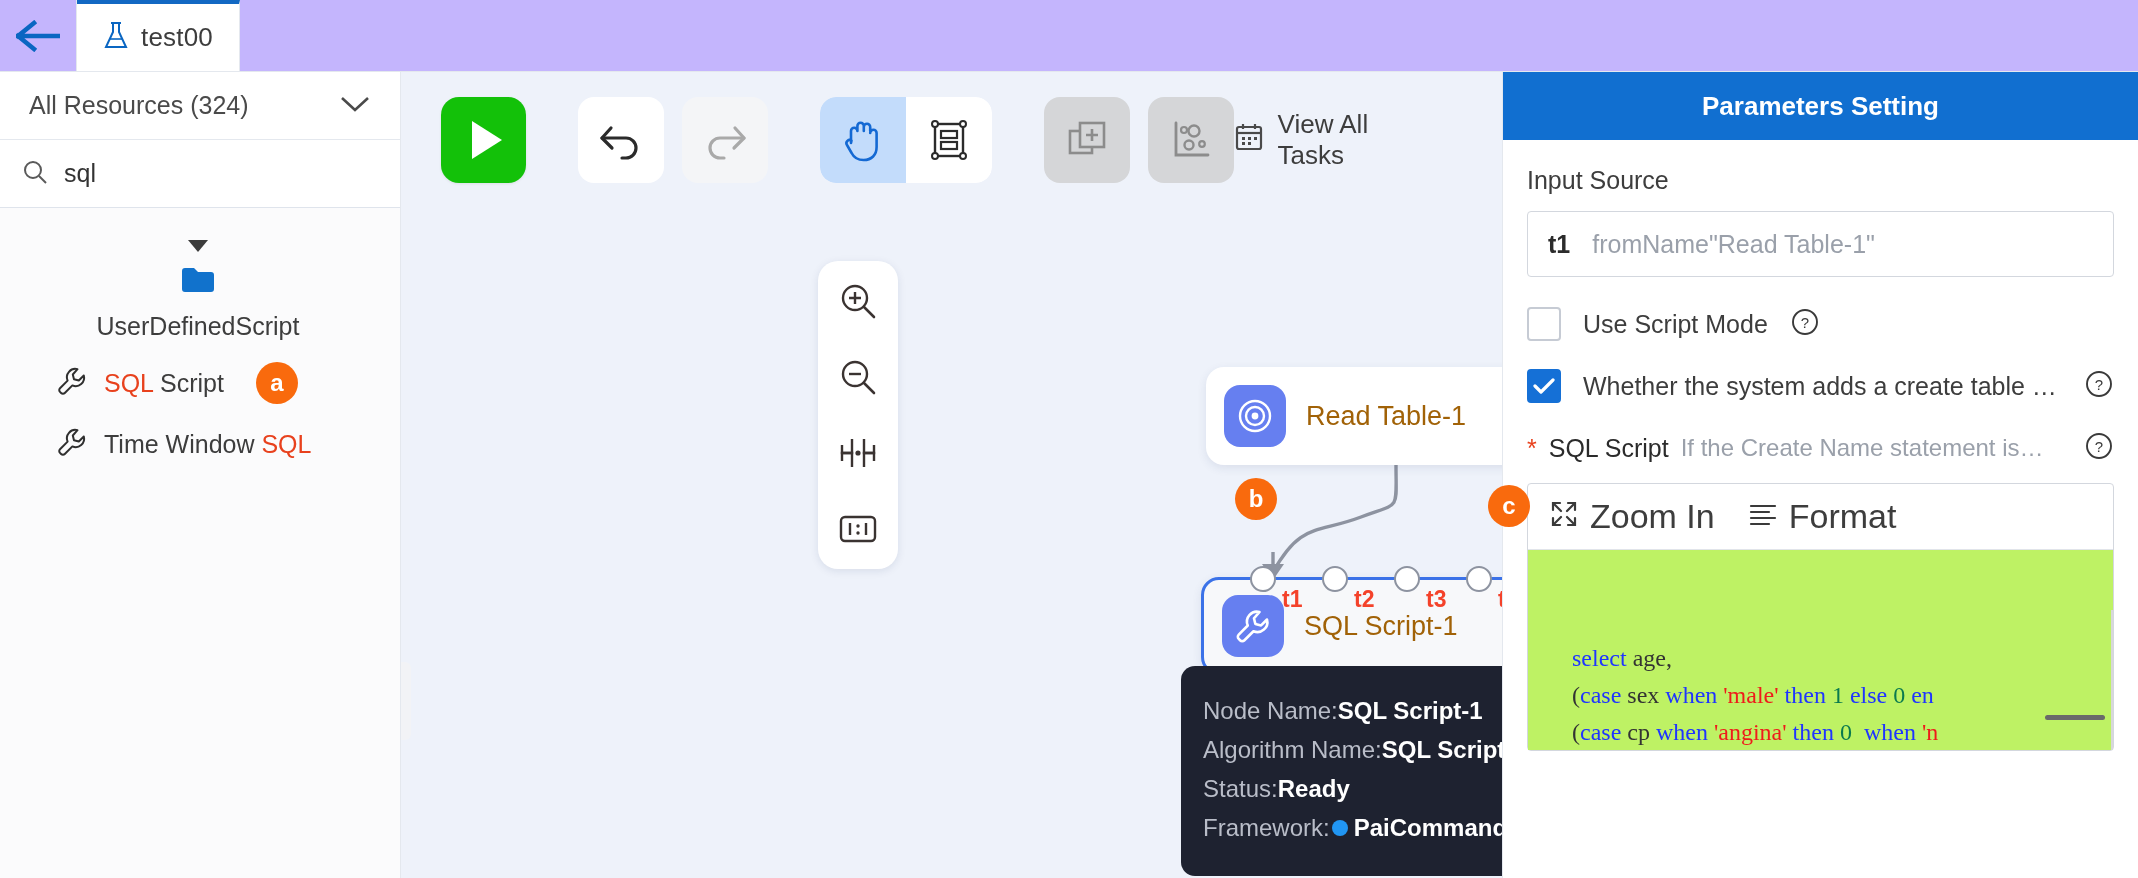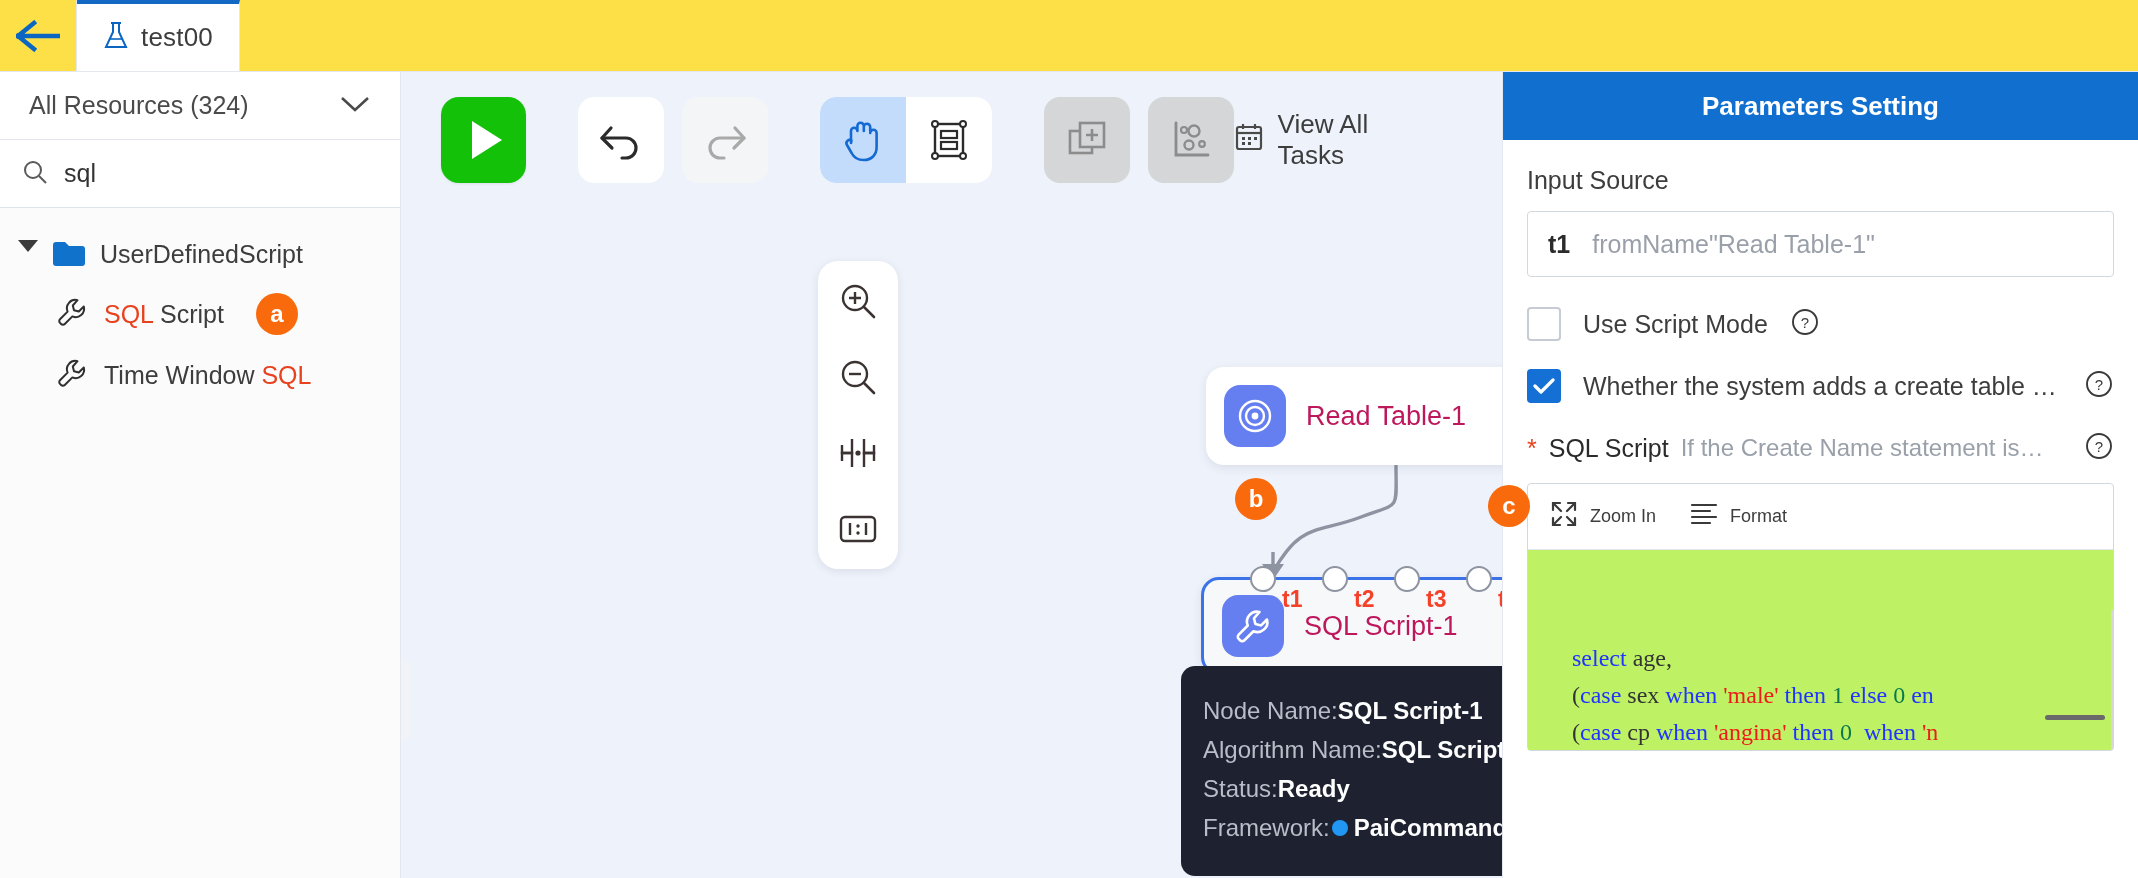--- a/index.html
+++ b/index.html
@@ -8,21 +8,21 @@
     font-family: "Liberation Sans", sans-serif;
     background:#ffffff;
     color:#333;
     -webkit-font-smoothing:antialiased;
   }
   .app { position:relative; width:2138px; height:878px; display:flex; flex-direction:column; }
 
   
   .topbar {
     height:72px; min-height:72px; display:flex; align-items:stretch;
-    background:#fde047; border-bottom:1px solid #e4e8ee;
+    background:#c4b5fd; border-bottom:1px solid #e4e8ee;
     position:relative; z-index:30;
   }
   .back-btn {
     width:77px; display:flex; align-items:center; justify-content:center;
     cursor:pointer; border-right:1px solid #e4e8ee;
   }
   .tab {
     min-width:152px; padding:0 26px; display:flex; align-items:center; gap:12px;
     border-top:4px solid #1268c3; border-right:1px solid #e4e8ee;
     background:#fff; cursor:pointer;
@@ -47,21 +47,21 @@
     height:68px; display:flex; align-items:center; gap:16px;
     padding:0 22px; background:#fff; border-bottom:1px solid #dfe4ec;
   }
   .search-input {
     flex:1; border:none; outline:none; background:transparent;
     font-family:"Liberation Sans", sans-serif; font-size:25px; color:#333;
   }
   .clear-icon { cursor:pointer; color:#8a8a8a; font-size:26px; line-height:1; padding:4px; }
   .tree { padding-top:22px; flex:1; overflow:hidden; }
   .tree-folder {
-    display:flex; gap:14px; padding:10px 22px 10px 18px; cursor:pointer;
+    display:flex; align-items:center; gap:14px; padding:10px 22px 10px 18px; cursor:pointer;flex-direction:column;
   }
   .caret { width:0;height:0;border-left:10px solid transparent;border-right:10px solid transparent;border-top:12px solid #3b3b3b; }
   .folder-name { font-size:25px; color:#3d3d3d; }
   .tree-leaf {
     display:flex; align-items:center; gap:16px; padding:11px 22px 11px 56px;
     cursor:pointer; position:relative;
   }
   .leaf-name { font-size:25px; color:#3d3d3d; white-space:nowrap; }
   .hl { color:#e8411d; }
   .badge {
@@ -111,21 +111,21 @@
   }
   .zoom-btn { width:60px; height:52px; display:flex; align-items:center; justify-content:center; cursor:pointer; }
 
   
   .node {
     position:absolute; background:#fff; border-radius:18px;
     display:flex; align-items:center; gap:20px; padding:0 28px 0 18px;
     box-shadow:0 3px 10px rgba(40,60,110,.10); cursor:pointer;
   }
   .node-icon { width:62px; height:62px; border-radius:16px; background:#667ff0; display:flex; align-items:center; justify-content:center; }
-  .node-label { font-size:27px; color:#be185d; white-space:nowrap; }
+  .node-label { font-size:27px; color:#a16207; white-space:nowrap; }
   #node-read { left:805px; top:295px; width:362px; height:98px; }
   #node-sql {
     left:800px; top:505px; width:362px; height:98px;
     border:3px solid #3b72e8; background:#f7f8fa;
   }
   .port {
     position:absolute; width:26px; height:26px; border-radius:50%;
     background:#fff; border:2px solid #8d93a0;
   }
   .port-lbl { position:absolute; color:#f4422a; font-weight:bold; font-size:23px; font-family:"Liberation Sans",sans-serif;}
@@ -171,21 +171,21 @@
   .req-row { display:flex; align-items:center; gap:12px; margin-bottom:18px; }
   .star { color:#e8411d; font-size:25px; }
   .req-title { font-size:25px; color:#2b2b2b; }
   .req-sub { font-size:24px; color:#9aa0aa; white-space:nowrap; overflow:hidden; text-overflow:ellipsis; flex:1; }
 
   .editor { border:1px solid #d3d7de; border-radius:4px; display:flex; flex-direction:column; height:268px; }
   .editor-bar {
     height:66px; display:flex; align-items:center; gap:34px; padding:0 22px;
     border-bottom:1px solid #e1e4ea;
   }
-  .ed-act { display:flex; align-items:center; gap:12px; font-size:18px; color:#3d3d3d; cursor:pointer; }
+  .ed-act { display:flex; align-items:center; gap:12px; font-size:34px; color:#3d3d3d; cursor:pointer; }
   .code {
     flex:1; overflow:hidden; background:#bef264; padding:16px 0 0 0; position:relative;
     font-family:Liberation Serif, serif; font-size:24px; line-height:37px; white-space:pre;
   }
   .code-inner { padding-left:44px; }
   .k { color:#1f35ff; }
   .s { color:#ef1b1b; }
   .n { color:#0a7a4e; }
   .code-scroll-v { position:absolute; right:0; top:60px; width:2px; height:150px; background:#d8d8d8; }
   .code-scroll-h { position:absolute; right:8px; bottom:30px; width:60px; height:5px; background:#6a6a6a; border-radius:3px;}

